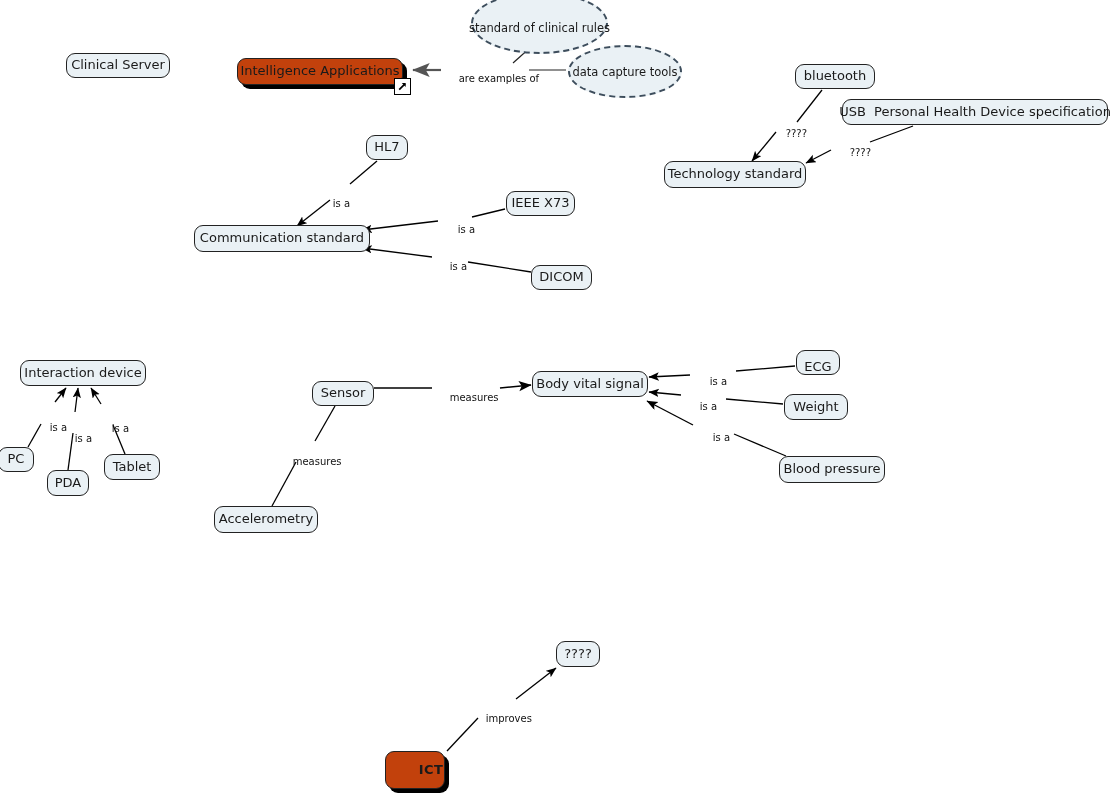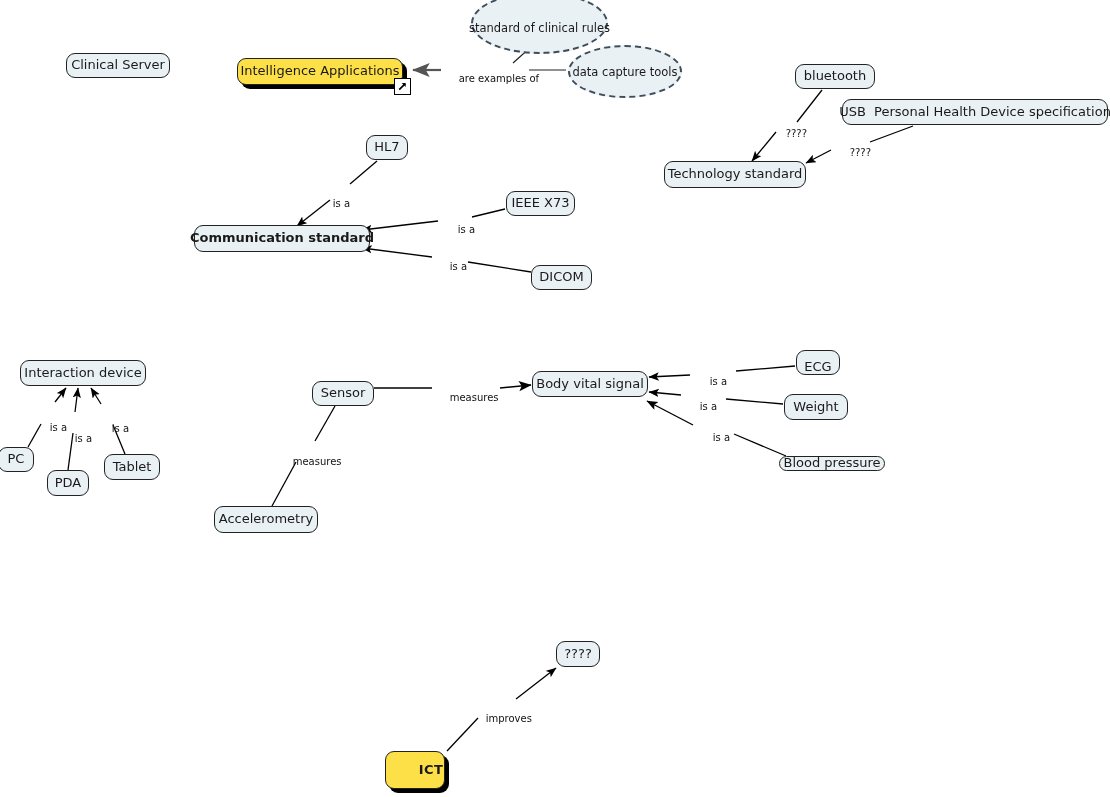--- a/index.html
+++ b/index.html
@@ -34,21 +34,21 @@
     border: 1px solid #222222;
     border-radius: 9px;
     background: #eaf1f5;
     color: #1a1a1a;
     font-size: 13px;
     line-height: 1.1;
     white-space: pre;
     z-index: 3;
   }
   .node.green {
-    background: #fde047;
+    background: #c2410c;
   }
   .node.shadow {
     box-shadow: 4px 4px 0 0 #000000;
   }
   .node.bold {
     font-weight: bold;
     font-size: 13px;
     letter-spacing: .4px;
     padding-left: 32px;
   }
@@ -215,21 +215,21 @@
   </div>
 
   <div class="node" style="left:506px;top:191px;width:69px;height:25px;">
     <span>IEEE X73</span>
   </div>
 
   <div class="node" style="left:531px;top:265px;width:61px;height:25px;">
     <span>DICOM</span>
   </div>
 
-  <div class="node" style="left:194px;top:225px;width:176px;height:27px;font-weight:bold;">
+  <div class="node" style="left:194px;top:225px;width:176px;height:27px;">
     <span>Communication standard</span>
   </div>
 
   <div class="node" style="left:20px;top:360px;width:126px;height:26px;">
     <span>Interaction device</span>
   </div>
 
   <div class="node" style="left:-2px;top:447px;width:36px;height:25px;">
     <span>PC</span>
   </div>
@@ -255,21 +255,21 @@
   </div>
 
   <div class="node" style="left:796px;top:350px;width:44px;height:25px;align-items:flex-end;">
     <span>ECG</span>
   </div>
 
   <div class="node" style="left:784px;top:394px;width:64px;height:26px;">
     <span>Weight</span>
   </div>
 
-  <div class="node" style="left:779px;top:456px;width:106px;height:15px;">
+  <div class="node" style="left:779px;top:456px;width:106px;height:27px;">
     <span>Blood pressure</span>
   </div>
 
   <div class="node" style="left:556px;top:641px;width:44px;height:26px;">
     <span>????</span>
   </div>
 
   <div class="node green shadow bold" style="left:385px;top:751px;width:60px;height:38px;">
     <span>ICT</span>
   </div>

